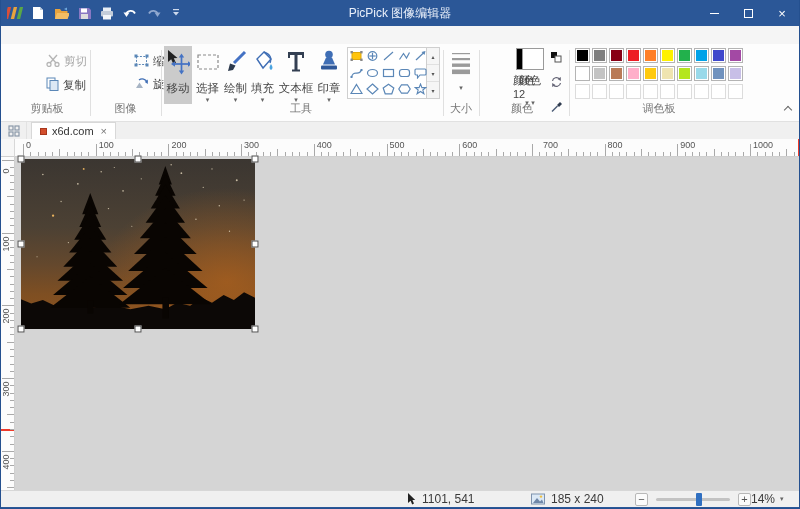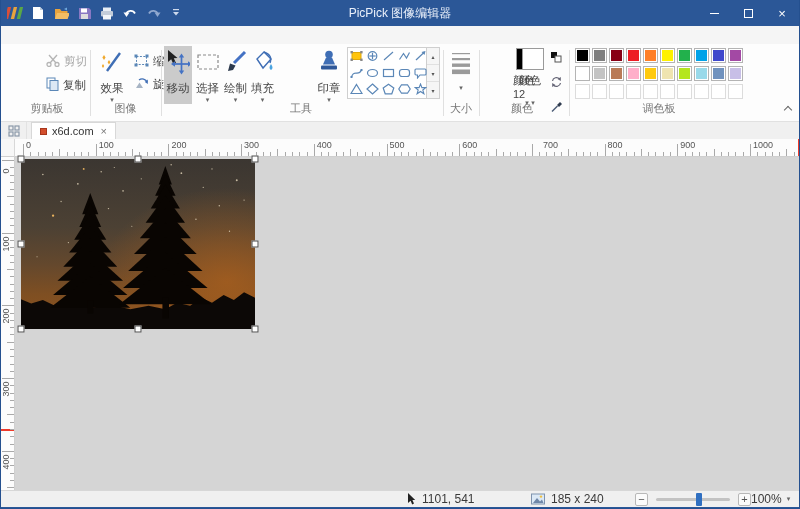--- a/index.html
+++ b/index.html
@@ -185,32 +185,20 @@
     <div class="smallbtn" style="left:45px;top:33px;">
       <span><svg width="13" height="14" viewBox="0 0 13 14">
             <rect x="1" y="1" width="8" height="10" fill="#fff" stroke="#5b87b7"></rect>
             <rect x="4" y="3.5" width="8" height="10" fill="#dce8f5" stroke="#5b87b7"></rect>
           </svg></span>
       <span>复制</span>
     </div>
     <div class="grouplabel" style="left:8px;width:76px;">剪贴板</div>
     <div class="rsep" style="left:89px;"></div>
 
-    <div class="bigbtn" style="left:93px;width:36px;">
-      <span><svg width="24" height="26" viewBox="0 0 24 26">
-            <line x1="7" y1="22" x2="20" y2="4" stroke="#3f6eb5" stroke-width="2.4"></line>
-            <g fill="#f0a82c">
-              <polygon points="4,6 5.6,8.5 4,11 2.4,8.5"></polygon>
-              <polygon points="9,11 10.4,13.2 9,15.4 7.6,13.2"></polygon>
-              <polygon points="3,15 4.2,17 3,19 1.8,17"></polygon>
-            </g>
-          </svg></span>
-      <span class="blabel">效果</span>
-      <span class="dd">▾</span>
-    </div>
     <div class="smallbtn" style="left:133px;top:10px;">
       <span><svg width="15" height="13" viewBox="0 0 15 13">
             <rect x="2.5" y="2.5" width="10" height="8" fill="none" stroke="#5b87b7" stroke-dasharray="2 1.4"></rect>
             <g fill="#5b87b7">
               <rect x="0.5" y="0.5" width="3" height="3"></rect>
               <rect x="11.5" y="0.5" width="3" height="3"></rect>
               <rect x="0.5" y="9.5" width="3" height="3"></rect>
               <rect x="11.5" y="9.5" width="3" height="3"></rect>
             </g>
           </svg></span>
@@ -260,20 +248,33 @@
       <span class="blabel">绘制</span>
       <span class="dd">▾</span>
     </div>
     <div class="bigbtn" style="left:248px;width:27px;">
       <span><svg width="24" height="26" viewBox="0 0 24 26">
             <path d="M6,10 L13,3 L20,10 L12,19 Z" fill="#fff" stroke="#3f6eb5" stroke-width="1.4"></path>
             <path d="M13,3 Q22,6 19,14" fill="none" stroke="#3f6eb5" stroke-width="1.4"></path>
             <path d="M20,15 q3,4 0,6 q-3,-2 0,-6" fill="#4aa3e0"></path>
           </svg></span>
       <span class="blabel">填充</span>
+      <span class="dd">▾</span>
+    </div>
+    <div class="bigbtn" style="left:276px;width:38px;">
+      <span><svg width="22" height="26" viewBox="0 0 22 26">
+            <g fill="#333f52">
+              <rect x="3" y="3" width="16" height="3"></rect>
+              <rect x="9.5" y="3" width="3" height="19"></rect>
+              <rect x="3" y="3" width="2" height="6"></rect>
+              <rect x="17" y="3" width="2" height="6"></rect>
+              <rect x="7" y="20.5" width="8" height="2"></rect>
+            </g>
+          </svg></span>
+      <span class="blabel">文本框</span>
       <span class="dd">▾</span>
     </div>
     <div class="bigbtn" style="left:314px;width:28px;">
       <span><svg width="24" height="26" viewBox="0 0 24 26">
             <circle cx="12" cy="5.5" r="3.8" fill="#3f6eb5"></circle>
             <path d="M9,8.5 h6 l3,7 h-12 z" fill="#3f6eb5"></path>
             <rect x="4" y="16.5" width="16" height="4" rx="1" fill="#2f5899"></rect>
           </svg></span>
       <span class="blabel">印章</span>
       <span class="dd">▾</span>
@@ -754,18 +755,18 @@
       <span>185 x 240</span>
     </div>
     <div class="sgroup" style="left:634px;gap:8px;">
       <span class="zoombtn">−</span>
       <span class="ztrack">
           <span class="zthumb"></span>
         </span>
       <span class="zoombtn">+</span>
     </div>
     <div class="sgroup" style="left:750px;gap:5px;">
-      <span>100%</span>
+      <span>14%</span>
       <span class="dd">▾</span>
     </div>
   </div>
 
 </div>
 
 </body></html>

